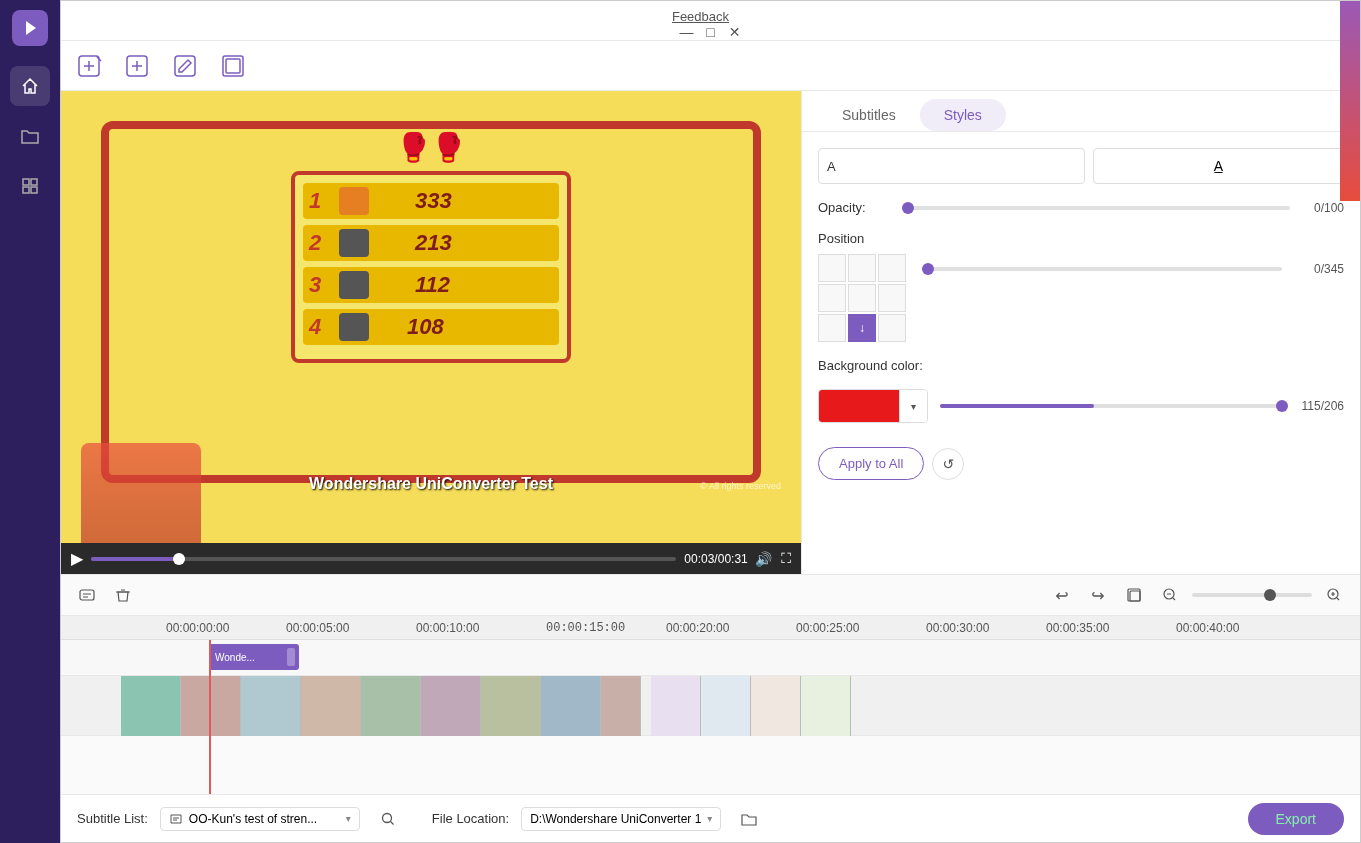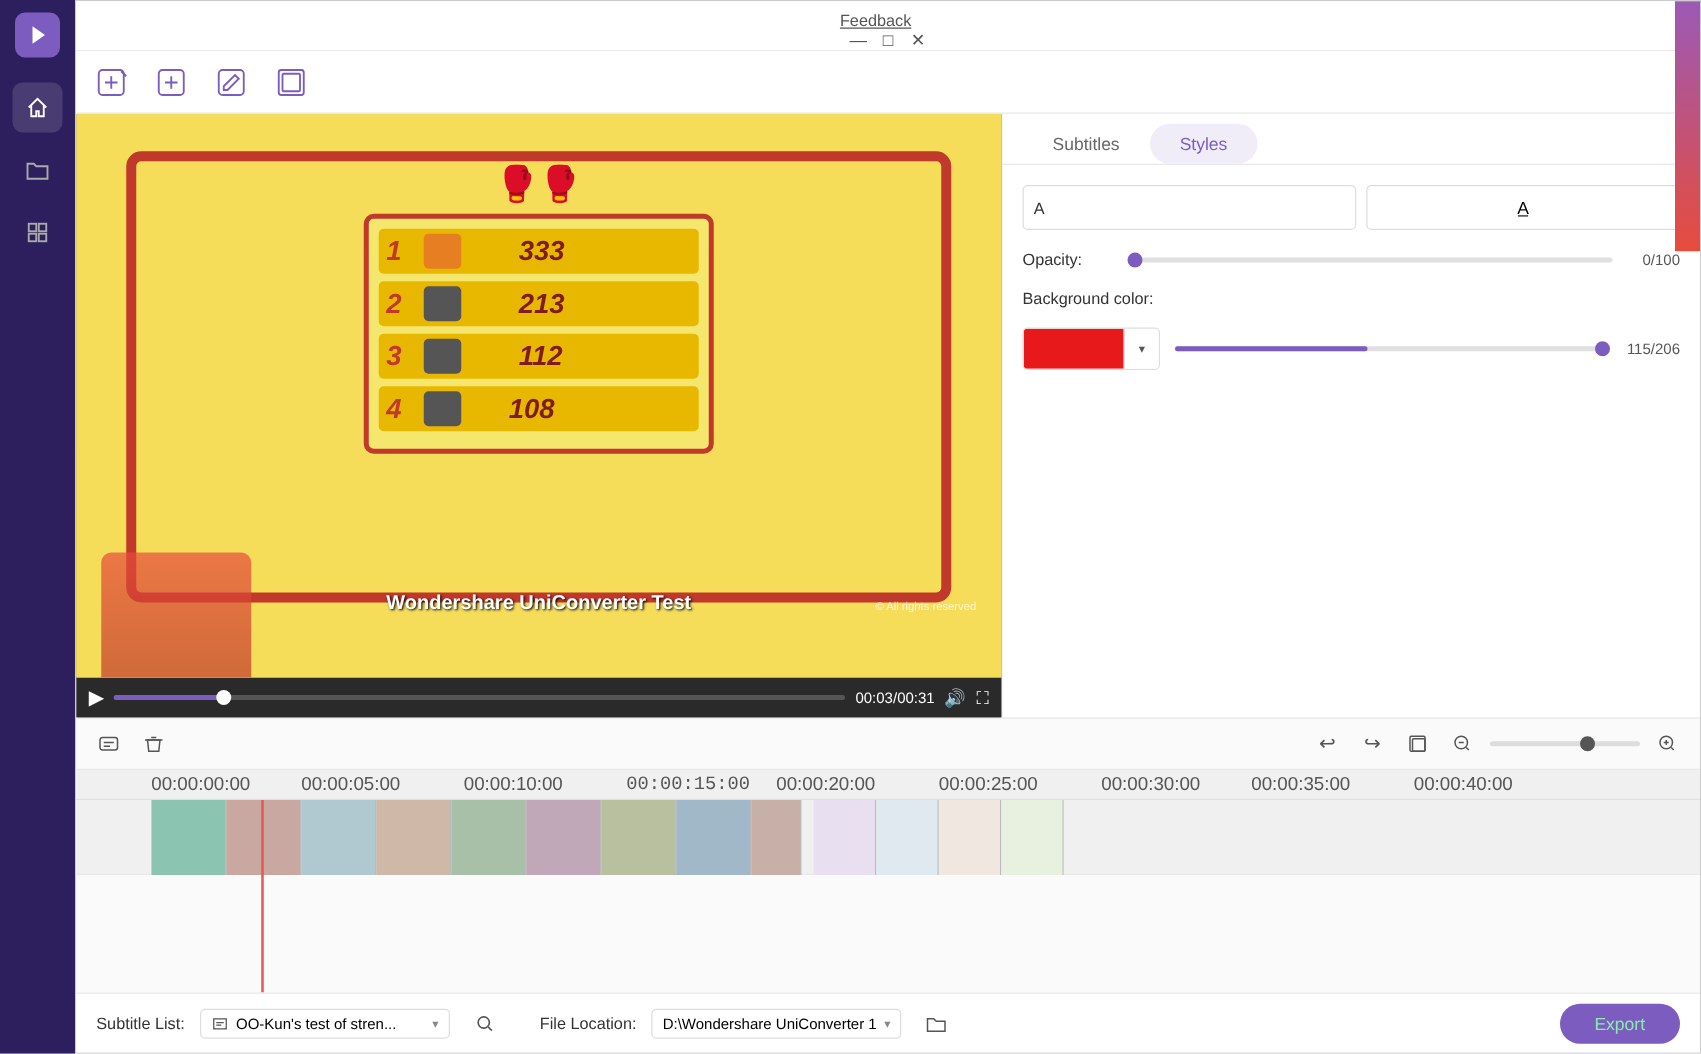--- a/index.html
+++ b/index.html
@@ -535,22 +535,23 @@
       background: #f0f0f0;
       border-bottom: 1px solid #e0e0e0;
       font-size: 11px;
       color: #555;
       padding-left: 60px;
       overflow: hidden;
       position: relative;
     }
     .ruler-mark {
       position: absolute;
-      font-size: 15px;
+      font-size: 12px;
       color: #555;
+      margin-left: 45px;
     }
     .timeline-cursor {
       position: absolute;
       top: 0;
       left: 0;
       width: 2px;
       height: 100%;
       background: #e05a5a;
       z-index: 10;
     }
@@ -868,37 +869,69 @@
             <div class="prop-row">
               <span class="prop-label">Opacity:</span>
               <div class="slider-container">
                 <div class="slider-fill" style="width:0%;">
                   <div class="slider-thumb" style="left:0px;"></div>
                 </div>
               </div>
               <span class="prop-value">0/100</span>
             </div>
 
+            <div class="position-section">
+              <span class="prop-label">Position</span>
+              <div style="display:flex; align-items:flex-start; gap:16px;">
+
+                <div class="position-grid">
+                  <div class="pos-cell"></div>
+                  <div class="pos-cell"></div>
+                  <div class="pos-cell"></div>
+                  <div class="pos-cell"></div>
+                  <div class="pos-cell"></div>
+                  <div class="pos-cell"></div>
+                  <div class="pos-cell"></div>
+                  <div class="pos-cell active">↓</div>
+                  <div class="pos-cell"></div>
+                </div>
+
+                <div style="flex:1; display:flex; flex-direction:column; gap:8px; padding-top:8px;">
+                  <div class="position-row">
+                    <div class="slider-container" style="flex:1;">
+                      <div class="slider-fill" style="width:0%;">
+                        <div class="slider-thumb" style="left:0px;"></div>
+                      </div>
+                    </div>
+                    <span class="prop-value">0/345</span>
+                  </div>
+                </div>
+              </div>
+            </div>
 
             <div class="bg-color-row">
               <span class="prop-label">Background color:</span>
             </div>
             <div style="display:flex; align-items:center; gap:12px;">
               <div class="color-picker-btn">
                 <div class="color-swatch"></div>
                 <div class="color-dropdown">▾</div>
               </div>
               <div class="slider-container" style="flex:1;">
                 <div class="slider-fill" style="width:45%;">
                   <div class="slider-thumb" style="right:-6px; left:auto;"></div>
                 </div>
               </div>
               <span class="prop-value">115/206</span>
             </div>
 
+            <div style="display:flex; align-items:center; gap:8px; margin-top:8px;">
+              <button class="apply-btn">Apply to All</button>
+              <div class="reset-btn">↺</div>
+            </div>
 
           </div>
         </div>
       </div>
 
       <div class="timeline-area">
 
         <div class="timeline-toolbar">
           <div class="timeline-tool-btn">
             <svg width="20" height="20" viewBox="0 0 20 20" fill="none">
@@ -947,20 +980,27 @@
           <span class="ruler-mark" style="left:690px;">00:00:25:00</span>
           <span class="ruler-mark" style="left:820px;">00:00:30:00</span>
           <span class="ruler-mark" style="left:940px;">00:00:35:00</span>
           <span class="ruler-mark" style="left:1070px;">00:00:40:00</span>
         </div>
 
         <div class="timeline-tracks">
 
           <div class="timeline-cursor" style="left:148px;"></div>
 
+          <div class="track subtitle-track">
+            <div class="track-label-area"></div>
+            <div class="subtitle-clip">
+              <span>Wonde...</span>
+              <div class="clip-drag-handle"></div>
+            </div>
+          </div>
 
           <div class="track video-track">
             <div class="track-label-area"></div>
             <div class="video-thumbnails">
               <div class="thumb-segment" style="background:#8bc4b0;"></div>
               <div class="thumb-segment" style="background:#c8a8a0;"></div>
               <div class="thumb-segment" style="background:#b0c8d0;"></div>
               <div class="thumb-segment" style="background:#d0b8a8;"></div>
               <div class="thumb-segment" style="background:#a8c0a8;"></div>
               <div class="thumb-segment" style="background:#c0a8b8;"></div>

